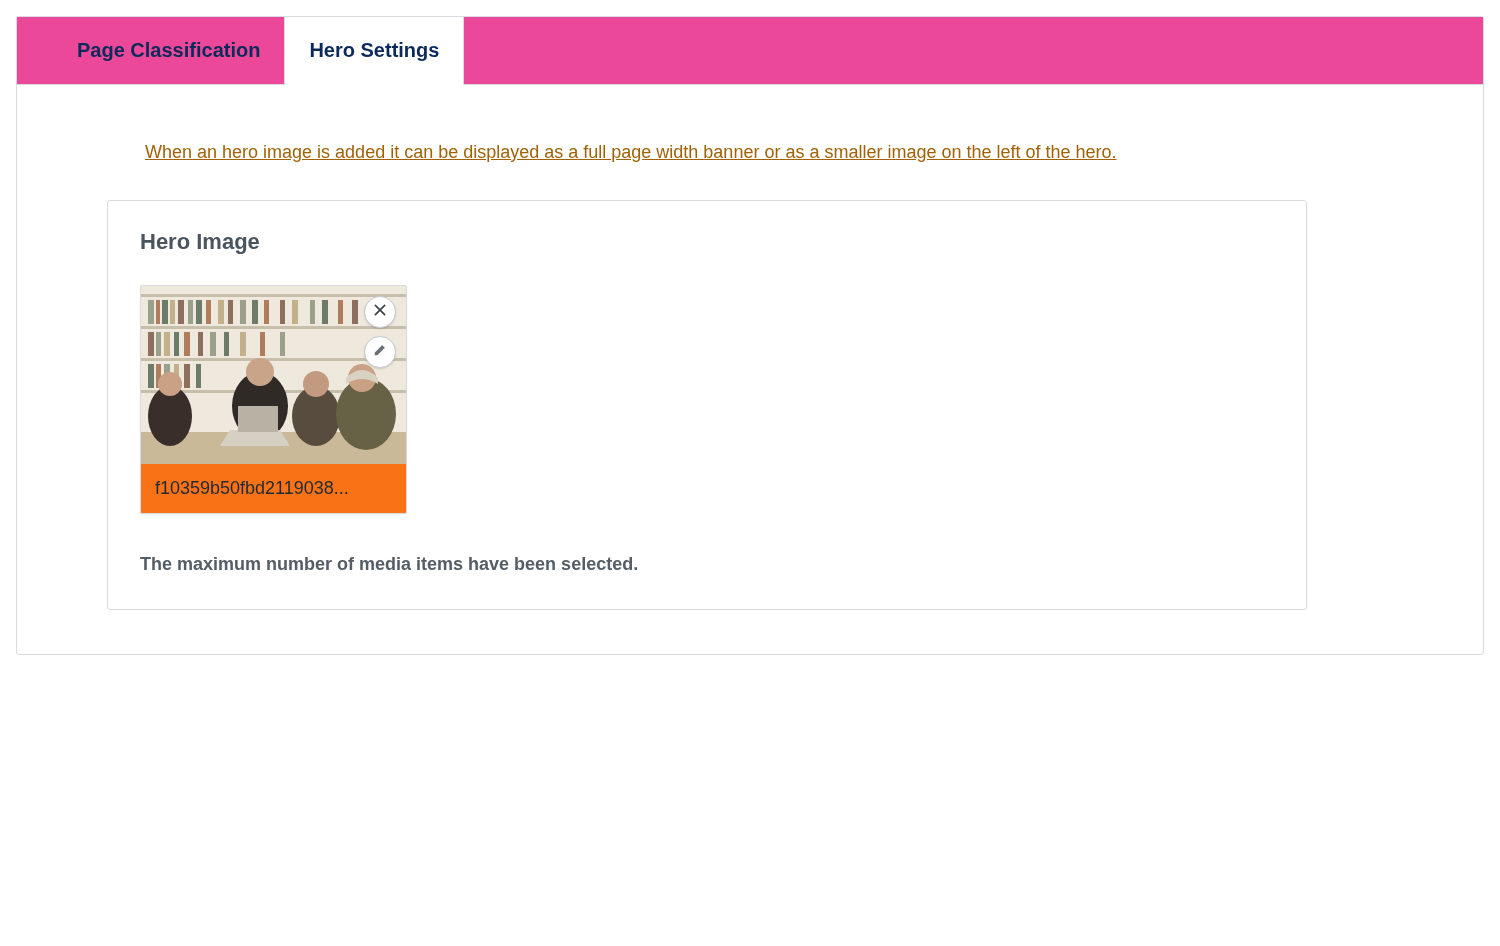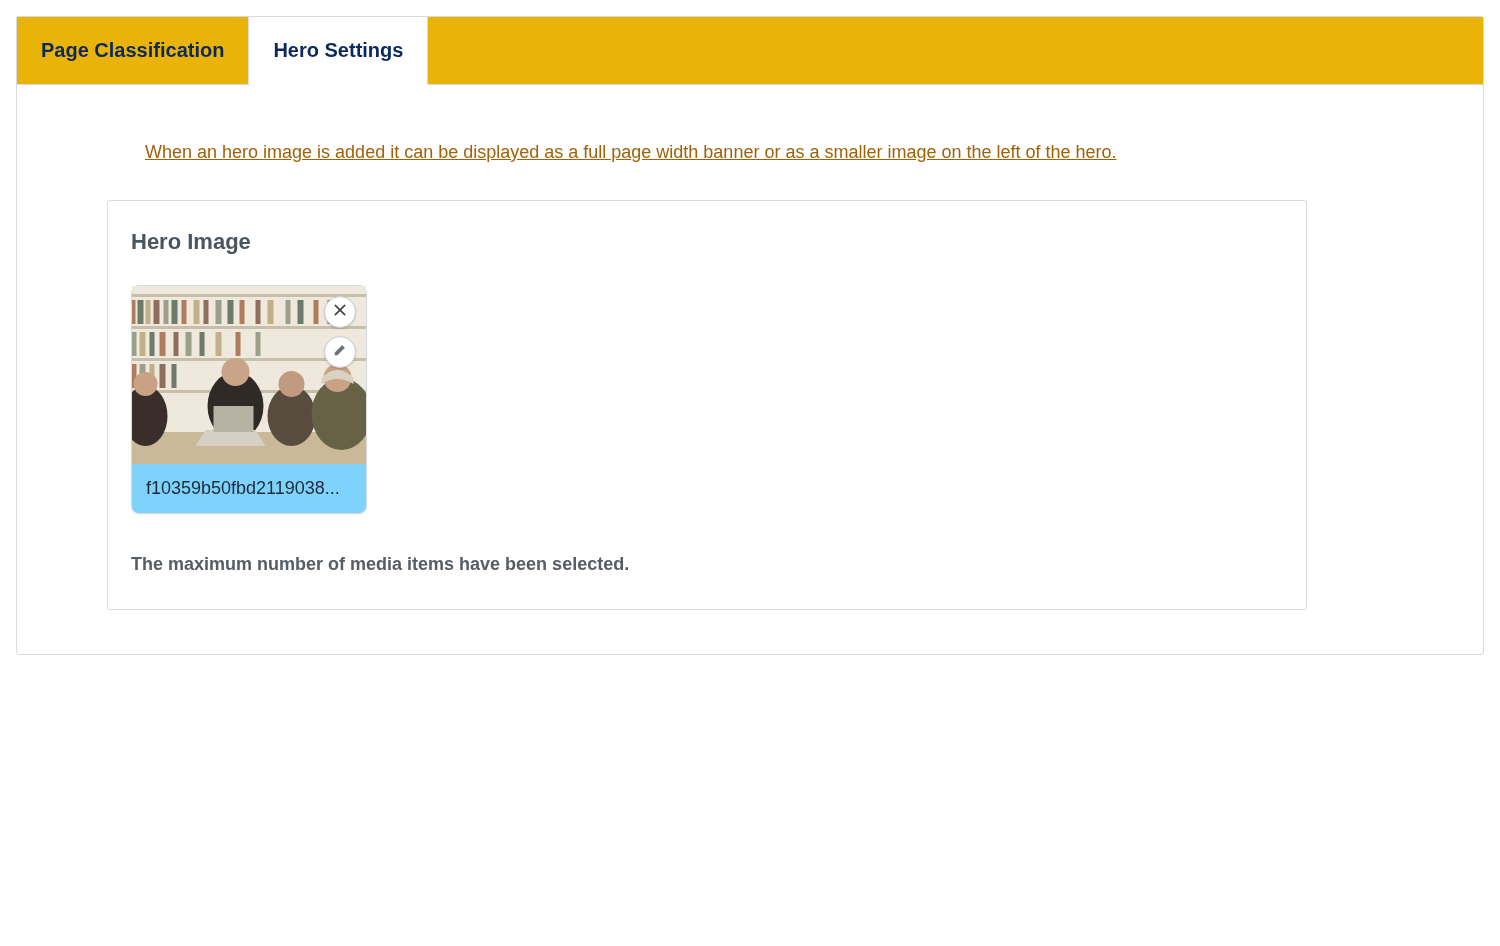--- a/index.html
+++ b/index.html
@@ -12,22 +12,23 @@
   }
   .panel {
     margin: 16px;
     border: 1px solid #d7dbe0;
     border-radius: 3px;
     background: #fff;
   }
   .tabbar {
     display: flex;
     align-items: center;
-    background: #eab308;
+    background: #ec4899;
     border-bottom: 1px solid #d7dbe0;
+    padding-left: 36px;
   }
   .tab {
     padding: 22px 24px 22px 24px;
     font-size: 20px;
     font-weight: 700;
     color: #0b2a5b;
     cursor: pointer;
     border-right: 1px solid #d7dbe0;
     position: relative;
   }
@@ -65,34 +66,34 @@
     color: #a16207;
     margin: 14px 0 0 38px;
     line-height: 1.5;
     max-width: 1180px;
     text-decoration: underline;
   }
   .hero-box {
     margin: 24px 0 4px 56px;
     border: 1px solid #d7dbe0;
     border-radius: 3px;
-    padding: 28px 30px 34px 23px;
+    padding: 28px 30px 34px 32px;
     max-width: 1200px;
   }
   .hero-title {
     font-size: 22px;
     font-weight: 700;
     color: #4a5560;
     margin: 0 0 30px 0;
   }
   .thumb-card {
-    width: 236px;
+    width: 267px;
     border: 1px solid #d7dbe0;
-    border-radius: 8px;
-    background: #7dd3fc;
+    border-radius: 2px;
+    background: #f97316;
     box-shadow: 0 1px 2px rgba(0,0,0,0.05);
   }
   .thumb-img {
     position: relative;
     height: 178px;
     overflow: hidden;
   }
   .thumb-img svg.scene { display: block; width: 100%; height: 100%; }
   .thumb-actions {
     position: absolute;

